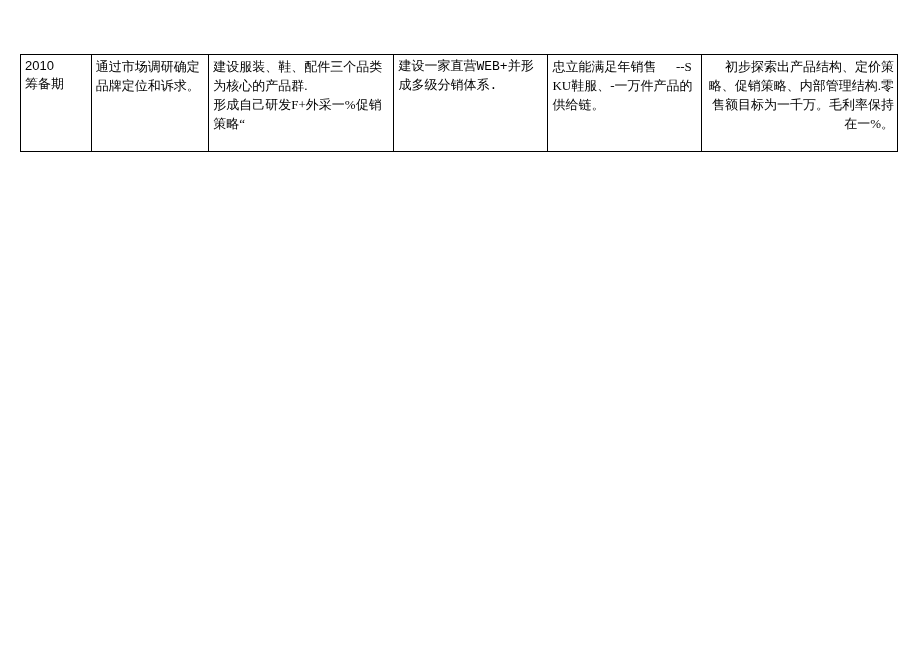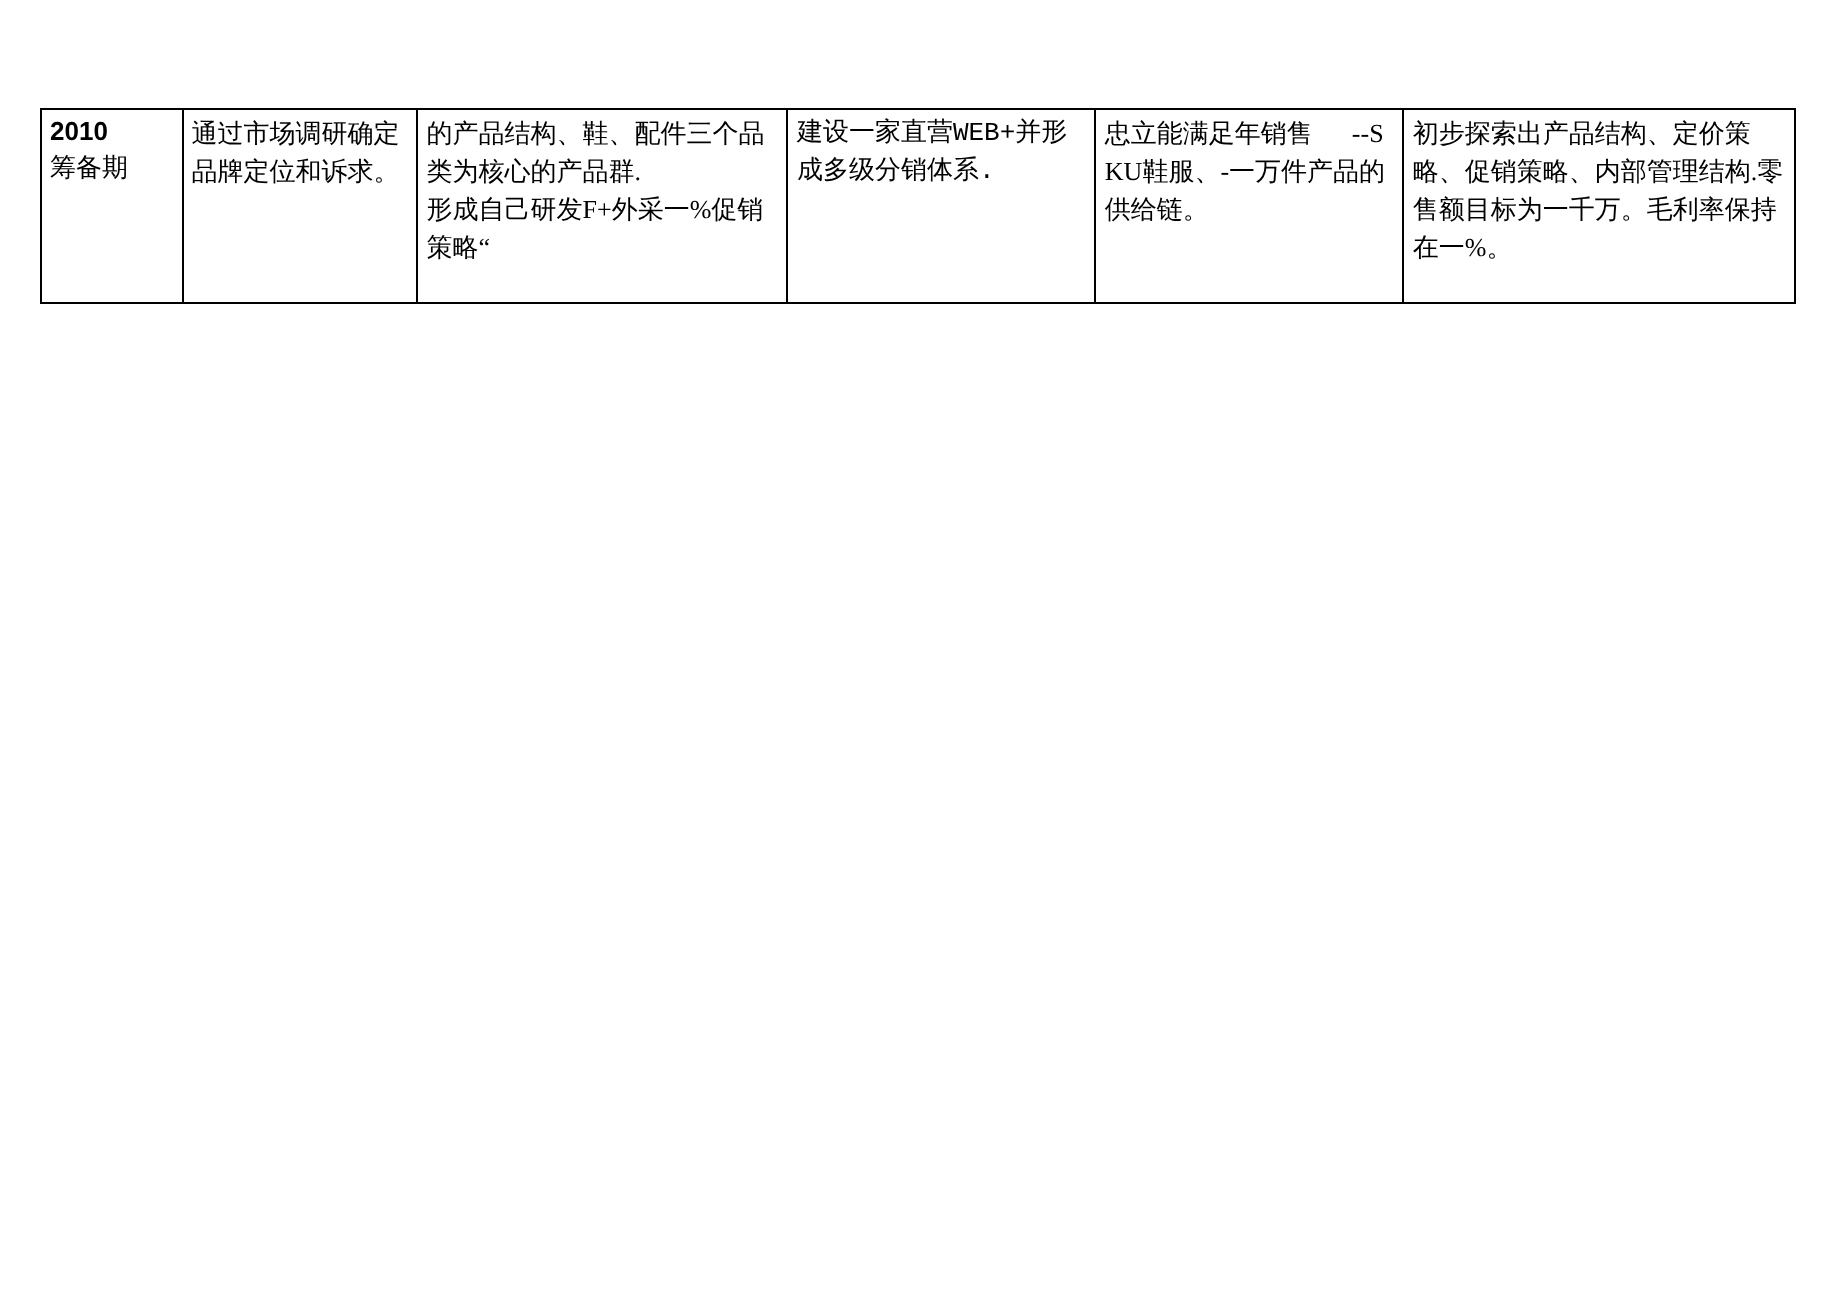--- a/index.html
+++ b/index.html
@@ -25,52 +25,52 @@
       padding: 3px 3px 3px 4px;
       line-height: 1.45;
       height: 90px;
       word-break: break-all;
     }
     td.col0 {
       width: 60px;
       font-family: Arial, "SimHei", sans-serif;
     }
     td.col0 .year {
-      font-weight: bold;
+      font-weight: normal;
       font-family: Arial, sans-serif;
       display: block;
       line-height: 1.2;
     }
     td.col0 .phase {
       font-weight: normal;
       font-family: "SimHei", "黑体", sans-serif;
       display: block;
       line-height: 1.6;
     }
     td.col1 { width: 105px; }
     td.col2 { width: 170px; }
     td.col3 { width: 140px; font-family: Liberation Mono, monospace; }
     td.col4 { width: 140px; }
-    td.col5 { width: 180px; }
+    td.col5 { width: 180px; text-align: right; }
   </style>
 </head>
 <body>
 
 <table>
   <tbody>
       <tr>
     <td class="col0">
       <span class="year">2010</span>
       <span class="phase">筹备期</span>
     </td>
     <td class="col1">
       <span>通过市场调研确定品牌定位和诉求。</span>
     </td>
     <td class="col2">
-      <span>的产品结构、鞋、配件三个品类为核心的产品群.</span><br>
+      <span>建设服装、鞋、配件三个品类为核心的产品群.</span><br>
       <span>形成自己研发F+外采一%促销策略“</span>
     </td>
     <td class="col3">
       <span>建设一家直营WEB+并形成多级分销体系.</span>
     </td>
     <td class="col4">
       <span>忠立能满足年销售&nbsp;&nbsp;&nbsp;&nbsp;&nbsp;&nbsp;--SKU鞋服、-一万件产品的供给链。</span>
     </td>
     <td class="col5">
       <span>初步探索出产品结构、定价策略、促销策略、内部管理结构.零售额目标为一千万。毛利率保持在一%。</span>

